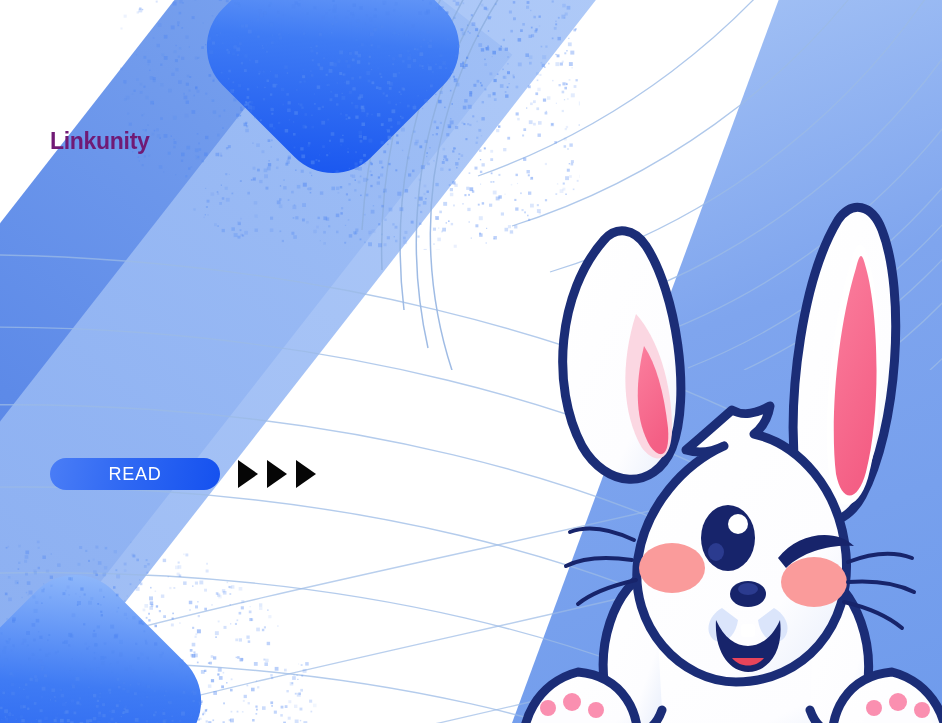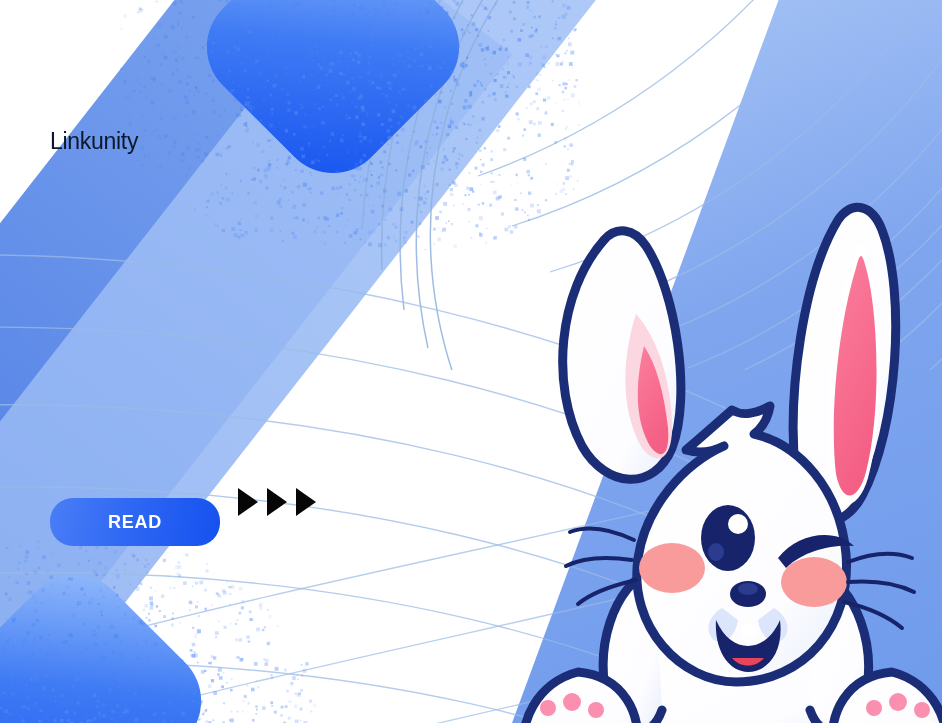--- a/index.html
+++ b/index.html
@@ -70,23 +70,23 @@
   }
   .speckle { position:absolute; pointer-events:none; }
   .speckle-top { left:120px; top:-80px; width:460px; height:330px; }
   .speckle-bottom { left:-110px; top:540px; width:430px; height:300px; }
 
   
   .brand {
     position:absolute;
     left:50px; top:128px;
     font-size:23px;
-    font-weight:normal;
+    font-weight:bold;
     letter-spacing:-.3px;
-    color:#0f172a;
+    color:#701a75;
     z-index:6;
   }
   .headline {
     position:absolute;
     left:48px; top:178px;
     z-index:6;
   }
   .headline .line {
     display:block;
     font-size:45px;
@@ -103,31 +103,30 @@
 
   .cta-row {
     position:absolute;
     left:50px; top:458px;
     display:flex;
     align-items:center;
     gap:18px;
     z-index:6;
   }
   .read-btn {
-    width:170px; height:48px;
+    width:170px; height:32px;
     border-radius:23px;
     border:none;
     background:linear-gradient(100deg,#4a7df6 0%,#2f68f3 45%,#1551ef 100%);
     color:#ffffff;
     font-size:18px;
-    font-weight:bold;
+    font-weight:normal;
     letter-spacing:.8px;
     font-family:"Liberation Sans", sans-serif;
     cursor:pointer;
-    margin-top:40px;
   }
   .arrows { display:flex; align-items:center; gap:9px; }
   .arrow {
     width:0; height:0;
     border-top:14px solid transparent;
     border-bottom:14px solid transparent;
     border-left:20px solid #060606;
   }
 
   

